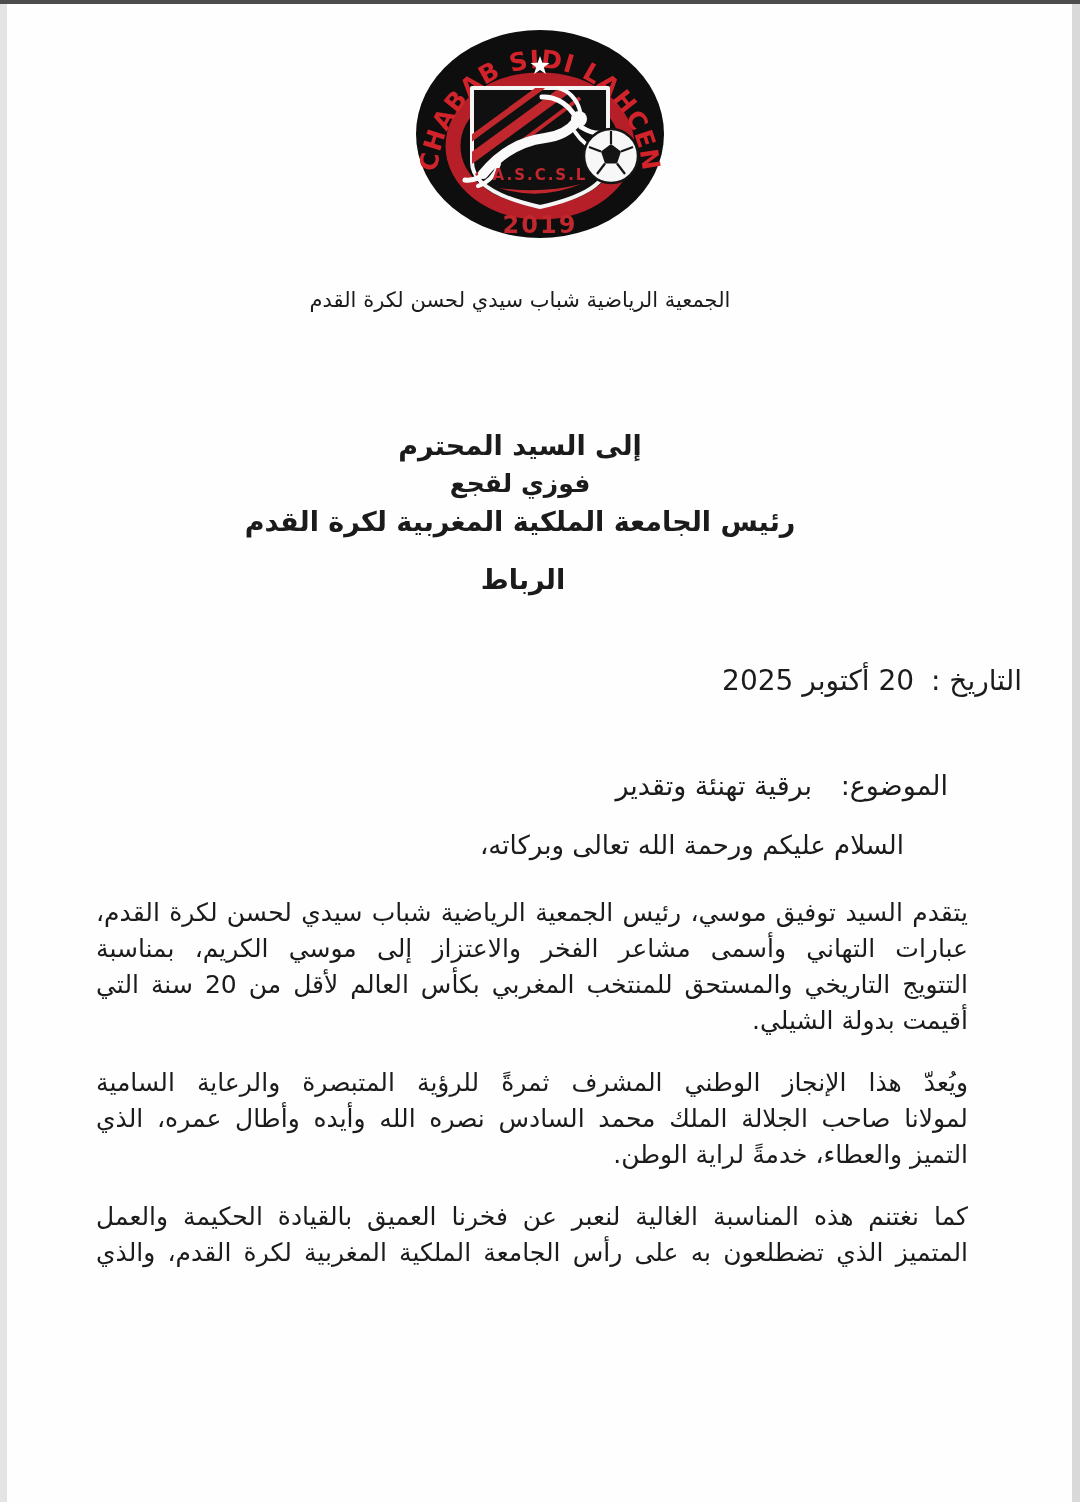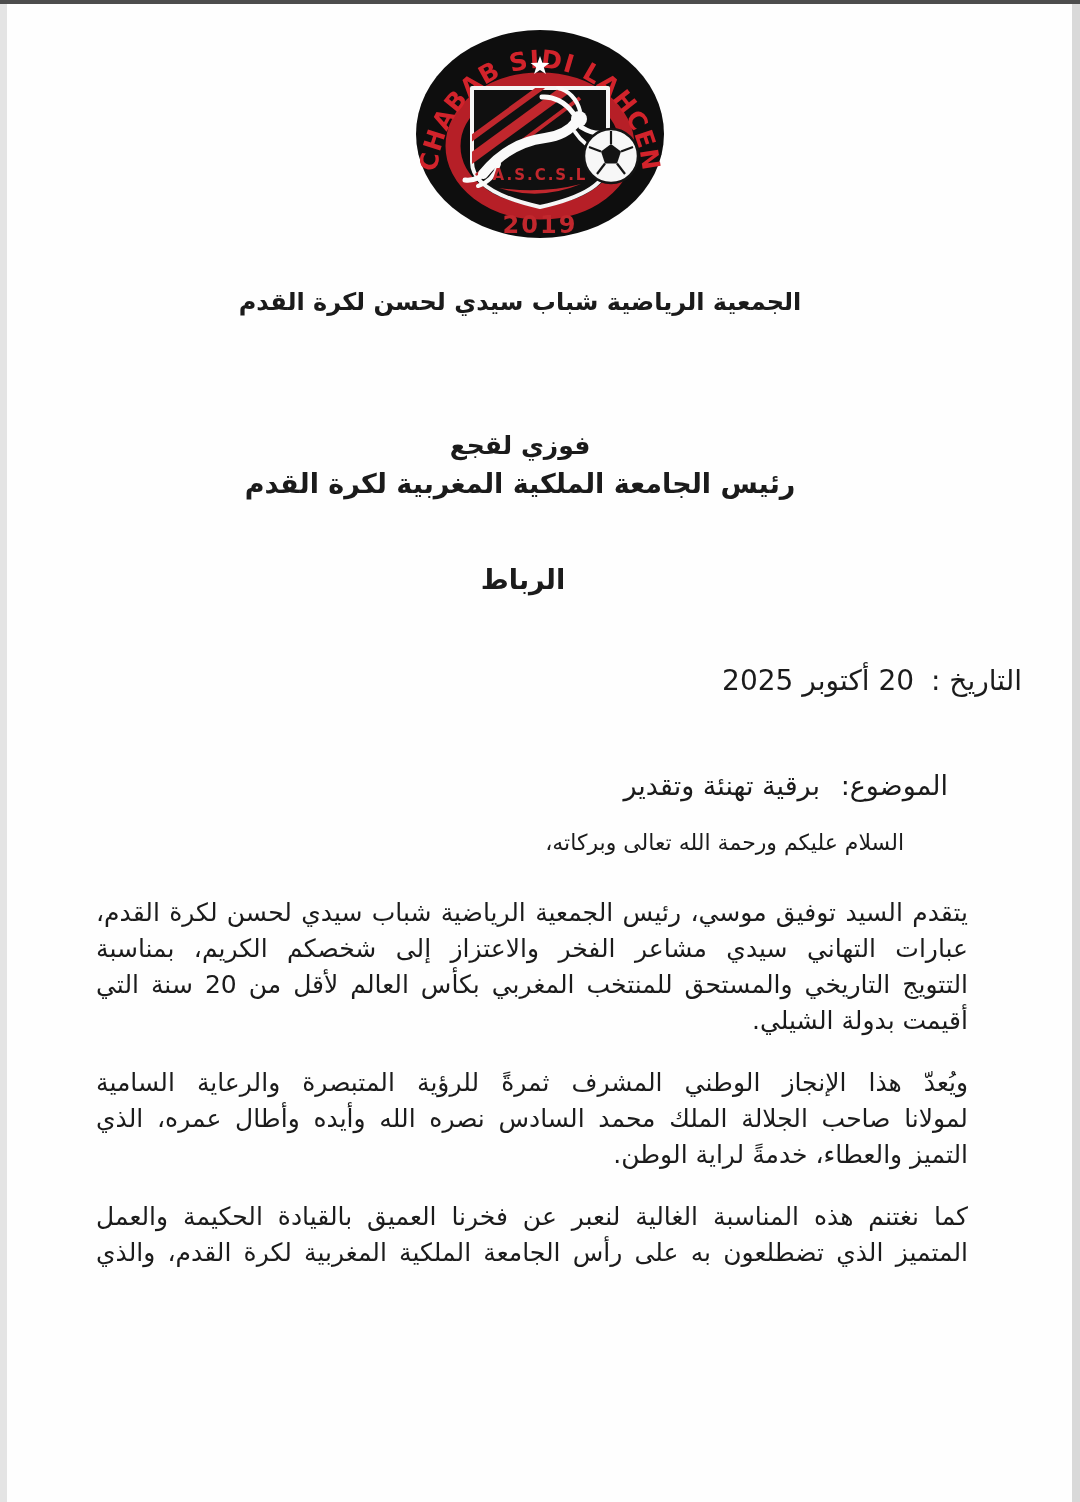--- a/index.html
+++ b/index.html
@@ -10,44 +10,44 @@
   }
   .abs{position:absolute;}
   .edge-top{left:0;top:0;width:1080px;height:4px;background:#4d4d4d;}
   .edge-left{left:0;top:4px;width:7px;height:1498px;background:#e4e4e4;}
   .edge-right{right:0;top:4px;width:8px;height:1498px;background:#d9d9d9;}
 
   .logo{left:415px;top:28px;width:250px;height:212px;}
 
   .club-name{
     top:288px;left:0;right:40px;text-align:center;
-    font-weight:bold;font-size:24px;direction:rtl;
+    font-weight:normal;font-size:21px;direction:rtl;
   }
   .addr{
     top:427px;left:0;right:40px;text-align:center;direction:rtl;
     font-weight:bold;line-height:38px;
   }
   .addr .l-salutation{font-size:27px;}
   .addr .l-name{font-size:25px;}
   .addr .l-title{font-size:27px;}
   .city{
     top:564px;left:0;right:34px;text-align:center;direction:rtl;
     font-weight:bold;font-size:27px;
   }
   .meta{
     top:662px;right:58px;direction:rtl;text-align:right;
     font-size:28px;line-height:38px;
   }
   .meta .val{margin-right:8px;}
   .subject{
     top:770px;right:132px;direction:rtl;text-align:right;font-size:27px;
   }
-  .subject .val{margin-right:12px;}
+  .subject .val{margin-right:20px;}
   .greeting{
-    top:830px;right:176px;direction:rtl;text-align:center;font-size:22px;
+    top:830px;right:176px;direction:rtl;text-align:center;font-size:26px;
   }
   .body-text{
     top:895px;left:88px;right:112px;direction:rtl;font-size:25px;
   }
   .para{margin:0 0 26px 8px;}
   .bl{line-height:36px;text-align:justify;text-align-last:justify;}
   .bl.last{text-align:right;text-align-last:right;}
 </style>
 </head>
 <body>
@@ -99,20 +99,21 @@
     </g>
     <text x="125" y="152" text-anchor="middle" font-family="'DejaVu Sans',sans-serif" font-size="15" font-weight="bold" fill="#c1272d" letter-spacing="2">A.S.C.S.L</text>
     <path d="M84,160 Q125,173 166,156 Q127,166 84,160 Z" fill="#c1272d"></path>
     <text x="125" y="205" text-anchor="middle" font-family="'DejaVu Sans',sans-serif" font-size="24" font-weight="bold" fill="#c1272d" letter-spacing="2">2019</text>
   </svg>
 </div>
 
 <div class="abs club-name">الجمعية الرياضية شباب سيدي لحسن لكرة القدم</div>
 
 <div class="abs addr">
+  <div class="l-salutation">إلى السيد المحترم</div>
   <div class="l-name">فوزي لقجع</div>
   <div class="l-title">رئيس الجامعة الملكية المغربية لكرة القدم</div>
 </div>
 
 <div class="abs city">الرباط</div>
 
 <div class="abs meta">
   <div>
     <span>التاريخ :</span>
     <span class="val">20 أكتوبر 2025</span>
@@ -122,21 +123,21 @@
 <div class="abs subject">
   <span>الموضوع:</span>
   <span class="val">برقية تهنئة وتقدير</span>
 </div>
 
 <div class="abs greeting">السلام عليكم ورحمة الله تعالى وبركاته،</div>
 
 <div class="abs body-text">
   <div class="para">
     <div class="bl">يتقدم السيد توفيق موسي، رئيس الجمعية الرياضية شباب سيدي لحسن لكرة القدم،</div>
-    <div class="bl">عبارات التهاني سيدي مشاعر الفخر والاعتزاز إلى شخصكم الكريم، بمناسبة</div>
+    <div class="bl">عبارات التهاني وأسمى مشاعر الفخر والاعتزاز إلى موسي الكريم، بمناسبة</div>
     <div class="bl">التتويج التاريخي والمستحق للمنتخب المغربي بكأس العالم لأقل من 20 سنة التي</div>
     <div class="bl last">أقيمت بدولة الشيلي.</div>
   </div>
   <div class="para">
     <div class="bl">ويُعدّ هذا الإنجاز الوطني المشرف ثمرةً للرؤية المتبصرة والرعاية السامية</div>
     <div class="bl">لمولانا صاحب الجلالة الملك محمد السادس نصره الله وأيده وأطال عمره، الذي</div>
     <div class="bl last">التميز والعطاء، خدمةً لراية الوطن.</div>
   </div>
   <div class="para">
     <div class="bl">كما نغتنم هذه المناسبة الغالية لنعبر عن فخرنا العميق بالقيادة الحكيمة والعمل</div>

